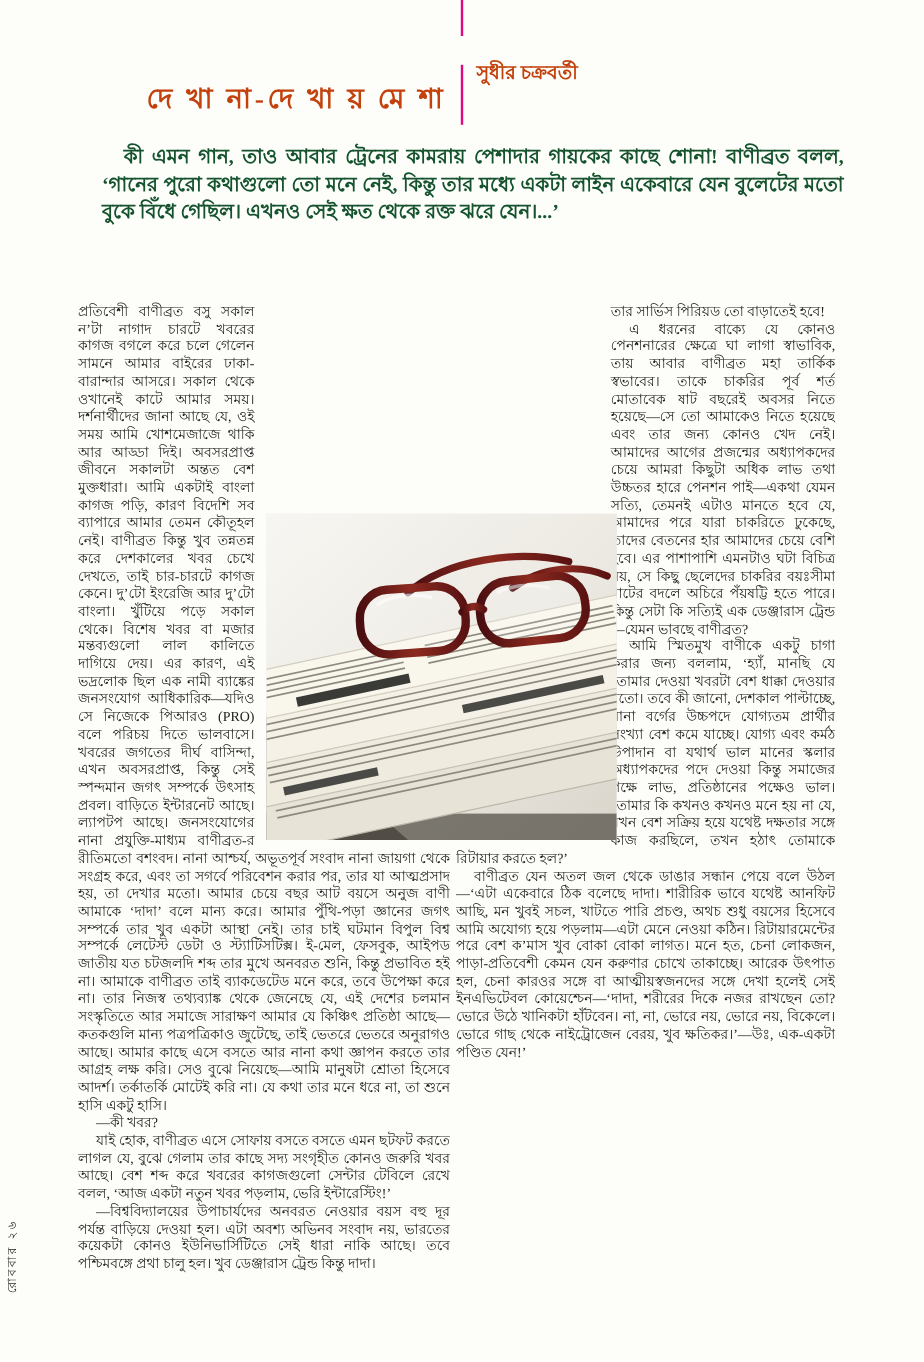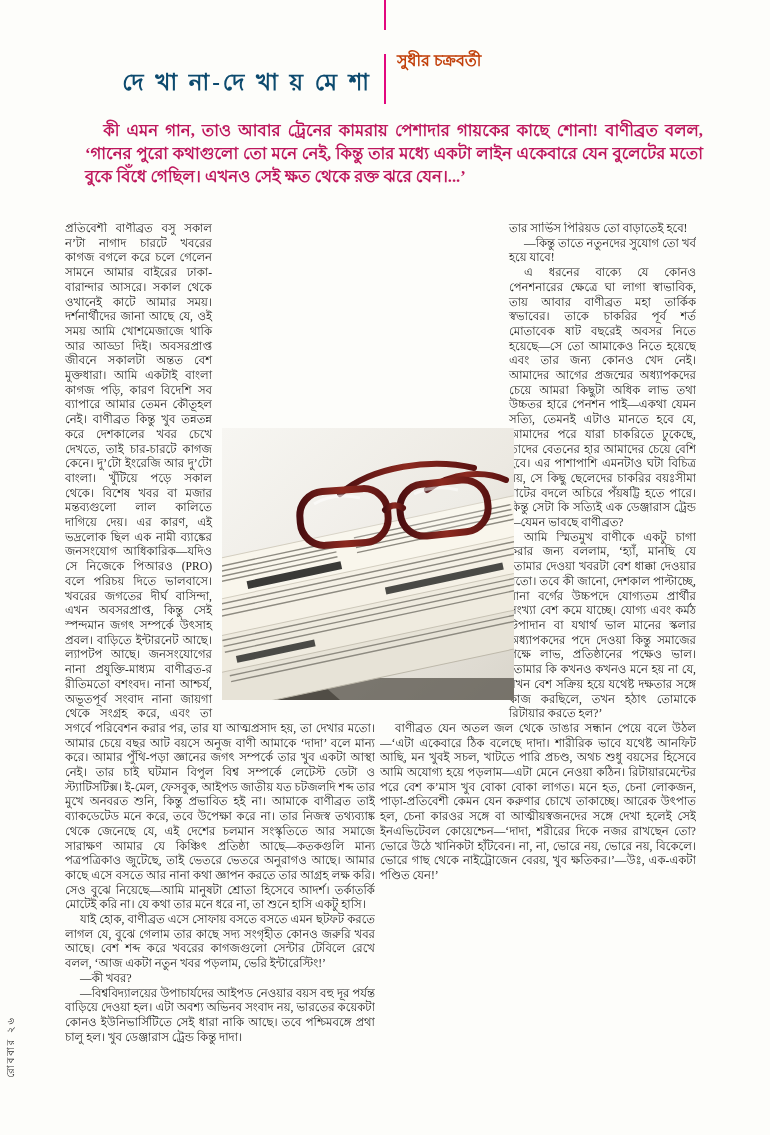--- a/index.html
+++ b/index.html
@@ -7,40 +7,40 @@
     width:770px;height:1135px;position:relative;overflow:hidden;
     background:#fdfdfa;color:#1c1b19;
     font-family:"Liberation Serif","DejaVu Serif",serif;
   }
   .accent-vline{position:absolute;width:2px;background:#e2087e;}
   #top-tick{left:384px;top:0;height:30px;}
   #header-divider{left:384px;top:54px;height:50px;}
   #page-title{
     position:absolute;top:64px;right:398px;left:60px;
     text-align:right;font-size:23px;font-weight:700;letter-spacing:3px;
-    color:#0c4a6e;white-space:nowrap;overflow:hidden;
+    color:#c2410c;white-space:nowrap;overflow:hidden;
   }
   #author-name{
     position:absolute;top:48px;left:397px;
     font-size:16px;font-weight:700;color:#c2410c;white-space:nowrap;
   }
   #intro-paragraph{
     position:absolute;left:85px;top:120px;width:618px;
     font-size:16.5px;line-height:1.38;font-weight:600;
-    text-align:justify;text-indent:1.1em;color:#be185d;
+    text-align:justify;text-indent:1.1em;color:#14532d;
   }
   .col{
     position:absolute;top:222px;height:885px;overflow:hidden;
     font-size:11.6px;line-height:14.7px;text-align:justify;
     color:#222120;
   }
   #left-column{left:65px;width:310px;}
   #right-column{left:380px;width:316px;}
   .col p{margin:0;text-indent:1.3em;}
-  .col p.no-indent{text-indent:0;}
+  .col p.no-indent{text-indent:0;margin-top:31px;}
   .wrap-spacer-right{float:right;width:155px;height:274px;margin:206px 0 6px 8px;}
   .wrap-spacer-left{float:left;width:121px;height:274px;margin:206px 8px 6px 0;}
   #photo{
     position:absolute;left:222px;top:428px;width:292px;height:272px;
     overflow:hidden;background:#efede8;
   }
   #folio-vertical{
     position:absolute;left:3px;top:1016px;
     writing-mode:vertical-rl;transform:rotate(180deg);
     font-size:10px;letter-spacing:2px;color:#2b2b2b;
@@ -54,29 +54,28 @@
 
 <div id="page-title">দে খা না-দে খা য় মে শা</div>
 <div class="accent-vline" id="header-divider"></div>
 <div id="author-name">সুধীর চক্রবর্তী</div>
 
 <div id="intro-paragraph">কী এমন গান, তাও আবার ট্রেনের কামরায় পেশাদার গায়কের কাছে শোনা! বাণীব্রত বলল, ‘গানের পুরো কথাগুলো তো মনে নেই, কিন্তু তার মধ্যে একটা লাইন একেবারে যেন বুলেটের মতো বুকে বিঁধে গেছিল। এখনও সেই ক্ষত থেকে রক্ত ঝরে যেন।...’</div>
 
 <div class="col" id="left-column">
   <div class="wrap-spacer-right"></div>
   <p class="no-indent">প্রতিবেশী বাণীব্রত বসু সকাল ন’টা নাগাদ চারটে খবরের কাগজ বগলে করে চলে গেলেন সামনে আমার বাইরের ঢাকা-বারান্দার আসরে। সকাল থেকে ওখানেই কাটে আমার সময়। দর্শনার্থীদের জানা আছে যে, ওই সময় আমি খোশমেজাজে থাকি আর আড্ডা দিই। অবসরপ্রাপ্ত জীবনে সকালটা অন্তত বেশ মুক্তধারা। আমি একটাই বাংলা কাগজ পড়ি, কারণ বিদেশি সব ব্যাপারে আমার তেমন কৌতূহল নেই। বাণীব্রত কিন্তু খুব তন্নতন্ন করে দেশকালের খবর চেখে দেখতে, তাই চার-চারটে কাগজ কেনে। দু’টো ইংরেজি আর দু’টো বাংলা। খুঁটিয়ে পড়ে সকাল থেকে। বিশেষ খবর বা মজার মন্তব্যগুলো লাল কালিতে দাগিয়ে দেয়। এর কারণ, এই ভদ্রলোক ছিল এক নামী ব্যাঙ্কের জনসংযোগ আধিকারিক—যদিও সে নিজেকে পিআরও (PRO) বলে পরিচয় দিতে ভালবাসে। খবরের জগতের দীর্ঘ বাসিন্দা, এখন অবসরপ্রাপ্ত, কিন্তু সেই স্পন্দমান জগৎ সম্পর্কে উৎসাহ প্রবল। বাড়িতে ইন্টারনেট আছে। ল্যাপটপ আছে। জনসংযোগের নানা প্রযুক্তি-মাধ্যম বাণীব্রত-র রীতিমতো বশংবদ। নানা আশ্চর্য, অভূতপূর্ব সংবাদ নানা জায়গা থেকে সংগ্রহ করে, এবং তা সগর্বে পরিবেশন করার পর, তার যা আত্মপ্রসাদ হয়, তা দেখার মতো। আমার চেয়ে বছর আট বয়সে অনুজ বাণী আমাকে ‘দাদা’ বলে মান্য করে। আমার পুঁথি-পড়া জ্ঞানের জগৎ সম্পর্কে তার খুব একটা আস্থা নেই। তার চাই ঘটমান বিপুল বিশ্ব সম্পর্কে লেটেস্ট ডেটা ও স্ট্যাটিসটিক্স। ই-মেল, ফেসবুক, আইপড জাতীয় যত চটজলদি শব্দ তার মুখে অনবরত শুনি, কিন্তু প্রভাবিত হই না। আমাকে বাণীব্রত তাই ব্যাকডেটেড মনে করে, তবে উপেক্ষা করে না। তার নিজস্ব তথ্যব্যাঙ্ক থেকে জেনেছে যে, এই দেশের চলমান সংস্কৃতিতে আর সমাজে সারাক্ষণ আমার যে কিঞ্চিৎ প্রতিষ্ঠা আছে—কতকগুলি মান্য পত্রপত্রিকাও জুটেছে, তাই ভেতরে ভেতরে অনুরাগও আছে। আমার কাছে এসে বসতে আর নানা কথা জ্ঞাপন করতে তার আগ্রহ লক্ষ করি। সেও বুঝে নিয়েছে—আমি মানুষটা শ্রোতা হিসেবে আদর্শ। তর্কাতর্কি মোটেই করি না। যে কথা তার মনে ধরে না, তা শুনে হাসি একটু হাসি।</p>
+  <p>—কী খবর?</p>
   <p>যাই হোক, বাণীব্রত এসে সোফায় বসতে বসতে এমন ছটফট করতে লাগল যে, বুঝে গেলাম তার কাছে সদ্য সংগৃহীত কোনও জরুরি খবর আছে। বেশ শব্দ করে খবরের কাগজগুলো সেন্টার টেবিলে রেখে বলল, ‘আজ একটা নতুন খবর পড়লাম, ভেরি ইন্টারেস্টিং!’</p>
-  <p>—কী খবর?</p>
-  <p>—বিশ্ববিদ্যালয়ের উপাচার্যদের আইপড নেওয়ার বয়স বহু দূর পর্যন্ত বাড়িয়ে দেওয়া হল। এটা অবশ্য অভিনব সংবাদ নয়, ভারতের কয়েকটা কোনও ইউনিভার্সিটিতে সেই ধারা নাকি আছে। তবে পশ্চিমবঙ্গে প্রথা চালু হল। খুব ডেঞ্জারাস ট্রেন্ড কিন্তু দাদা।</p>
+  <p>—বিশ্ববিদ্যালয়ের উপাচার্যদের অনবরত নেওয়ার বয়স বহু দূর পর্যন্ত বাড়িয়ে দেওয়া হল। এটা অবশ্য অভিনব সংবাদ নয়, ভারতের কয়েকটা কোনও ইউনিভার্সিটিতে সেই ধারা নাকি আছে। তবে পশ্চিমবঙ্গে প্রথা চালু হল। খুব ডেঞ্জারাস ট্রেন্ড কিন্তু দাদা।</p>
 </div>
 
 <div class="col" id="right-column">
   <div class="wrap-spacer-left"></div>
   <p class="no-indent">তার সার্ভিস পিরিয়ড তো বাড়াতেই হবে!</p>
-  <p>—কিন্তু তাতে নতুনদের সুযোগ তো খর্ব হয়ে যাবে!</p>
   <p>এ ধরনের বাক্যে যে কোনও পেনশনারের ক্ষেত্রে ঘা লাগা স্বাভাবিক, তায় আবার বাণীব্রত মহা তার্কিক স্বভাবের। তাকে চাকরির পূর্ব শর্ত মোতাবেক ষাট বছরেই অবসর নিতে হয়েছে—সে তো আমাকেও নিতে হয়েছে এবং তার জন্য কোনও খেদ নেই। আমাদের আগের প্রজন্মের অধ্যাপকদের চেয়ে আমরা কিছুটা অধিক লাভ তথা উচ্চতর হারে পেনশন পাই—একথা যেমন সত্যি, তেমনই এটাও মানতে হবে যে, আমাদের পরে যারা চাকরিতে ঢুকেছে, তাদের বেতনের হার আমাদের চেয়ে বেশি হবে। এর পাশাপাশি এমনটাও ঘটা বিচিত্র নয়, সে কিছু ছেলেদের চাকরির বয়ঃসীমা ষাটের বদলে অচিরে পঁয়ষট্টি হতে পারে। কিন্তু সেটা কি সত্যিই এক ডেঞ্জারাস ট্রেন্ড—যেমন ভাবছে বাণীব্রত?</p>
   <p>আমি স্মিতমুখ বাণীকে একটু চাগা করার জন্য বললাম, ‘হ্যাঁ, মানছি যে তোমার দেওয়া খবরটা বেশ ধাক্কা দেওয়ার মতো। তবে কী জানো, দেশকাল পাল্টাচ্ছে, নানা বর্গের উচ্চপদে যোগ্যতম প্রার্থীর সংখ্যা বেশ কমে যাচ্ছে। যোগ্য এবং কর্মঠ উপাদান বা যথার্থ ভাল মানের স্কলার অধ্যাপকদের পদে দেওয়া কিন্তু সমাজের পক্ষে লাভ, প্রতিষ্ঠানের পক্ষেও ভাল। তোমার কি কখনও কখনও মনে হয় না যে, যখন বেশ সক্রিয় হয়ে যথেষ্ট দক্ষতার সঙ্গে কাজ করছিলে, তখন হঠাৎ তোমাকে রিটায়ার করতে হল?’</p>
   <p>বাণীব্রত যেন অতল জল থেকে ডাঙার সন্ধান পেয়ে বলে উঠল—‘এটা একেবারে ঠিক বলেছে দাদা। শারীরিক ভাবে যথেষ্ট আনফিট আছি, মন খুবই সচল, খাটতে পারি প্রচণ্ড, অথচ শুধু বয়সের হিসেবে আমি অযোগ্য হয়ে পড়লাম—এটা মেনে নেওয়া কঠিন। রিটায়ারমেন্টের পরে বেশ ক’মাস খুব বোকা বোকা লাগত। মনে হত, চেনা লোকজন, পাড়া-প্রতিবেশী কেমন যেন করুণার চোখে তাকাচ্ছে। আরেক উৎপাত হল, চেনা কারওর সঙ্গে বা আত্মীয়স্বজনদের সঙ্গে দেখা হলেই সেই ইনএভিটেবল কোয়েশ্চেন—‘দাদা, শরীরের দিকে নজর রাখছেন তো? ভোরে উঠে খানিকটা হাঁটবেন। না, না, ভোরে নয়, ভোরে নয়, বিকেলে। ভোরে গাছ থেকে নাইট্রোজেন বেরয়, খুব ক্ষতিকর।’—উঃ, এক-একটা পণ্ডিত যেন!’</p>
 </div>
 
 <div id="photo">
   <svg width="292" height="272" viewBox="0 0 292 272">
     <defs>
       <linearGradient id="bgGrad" x1="0" y1="0" x2="1" y2="1">
         <stop offset="0" stop-color="#f7f6f2"></stop>

